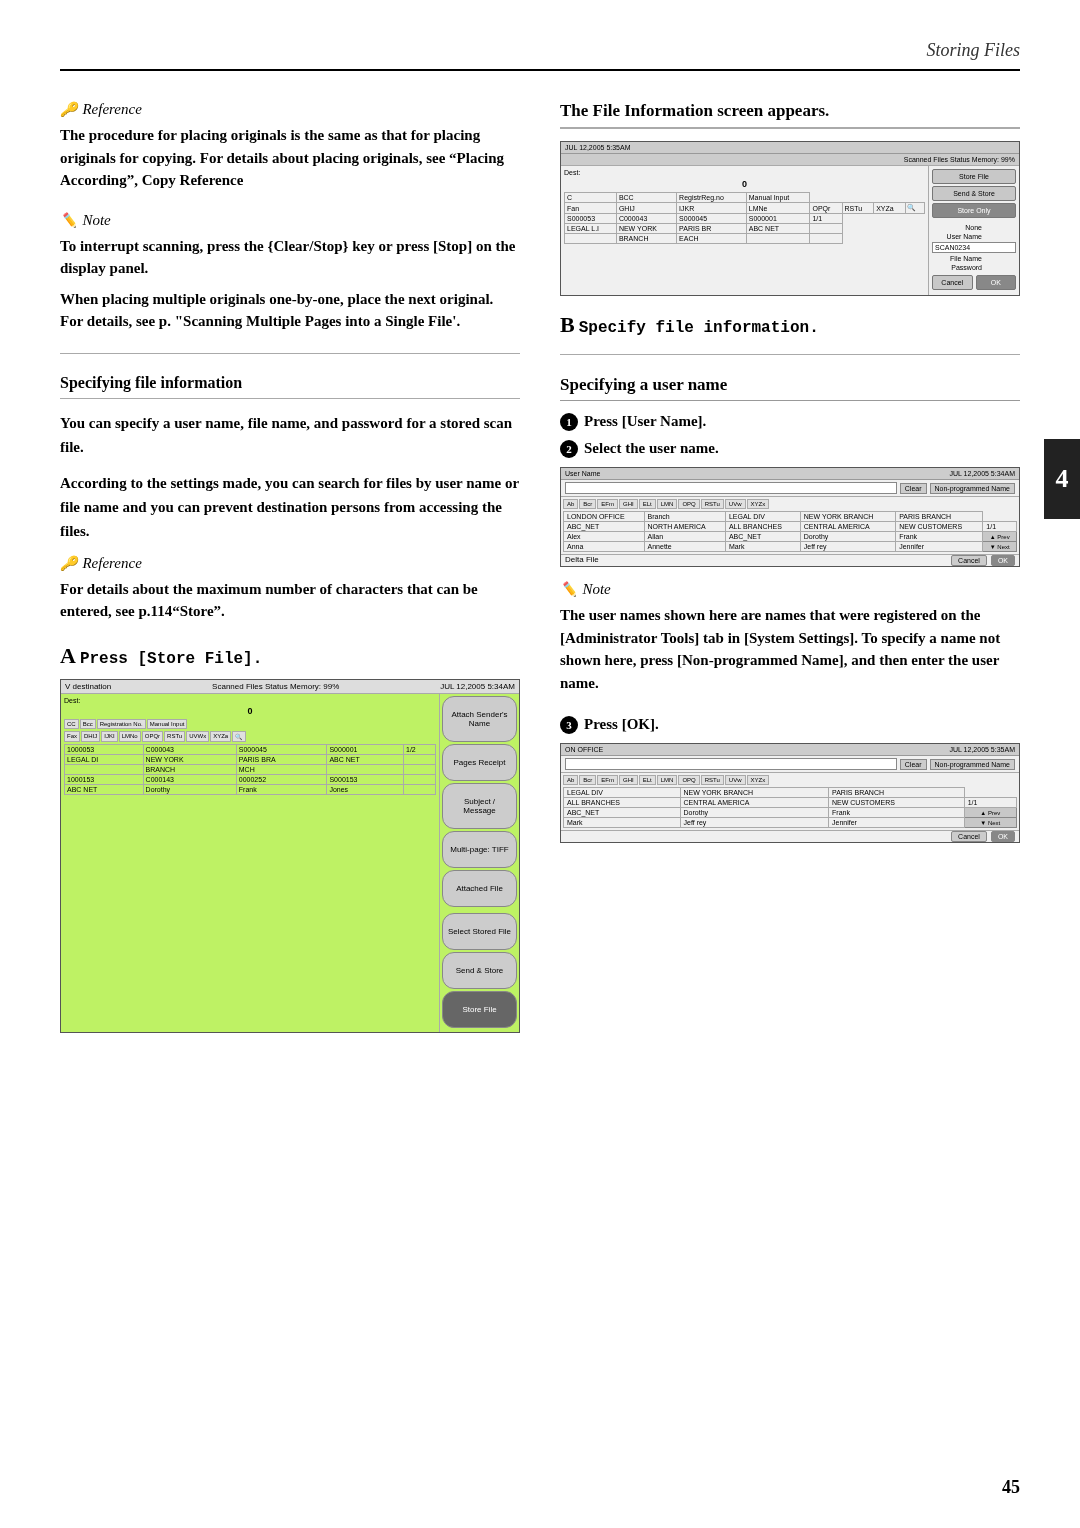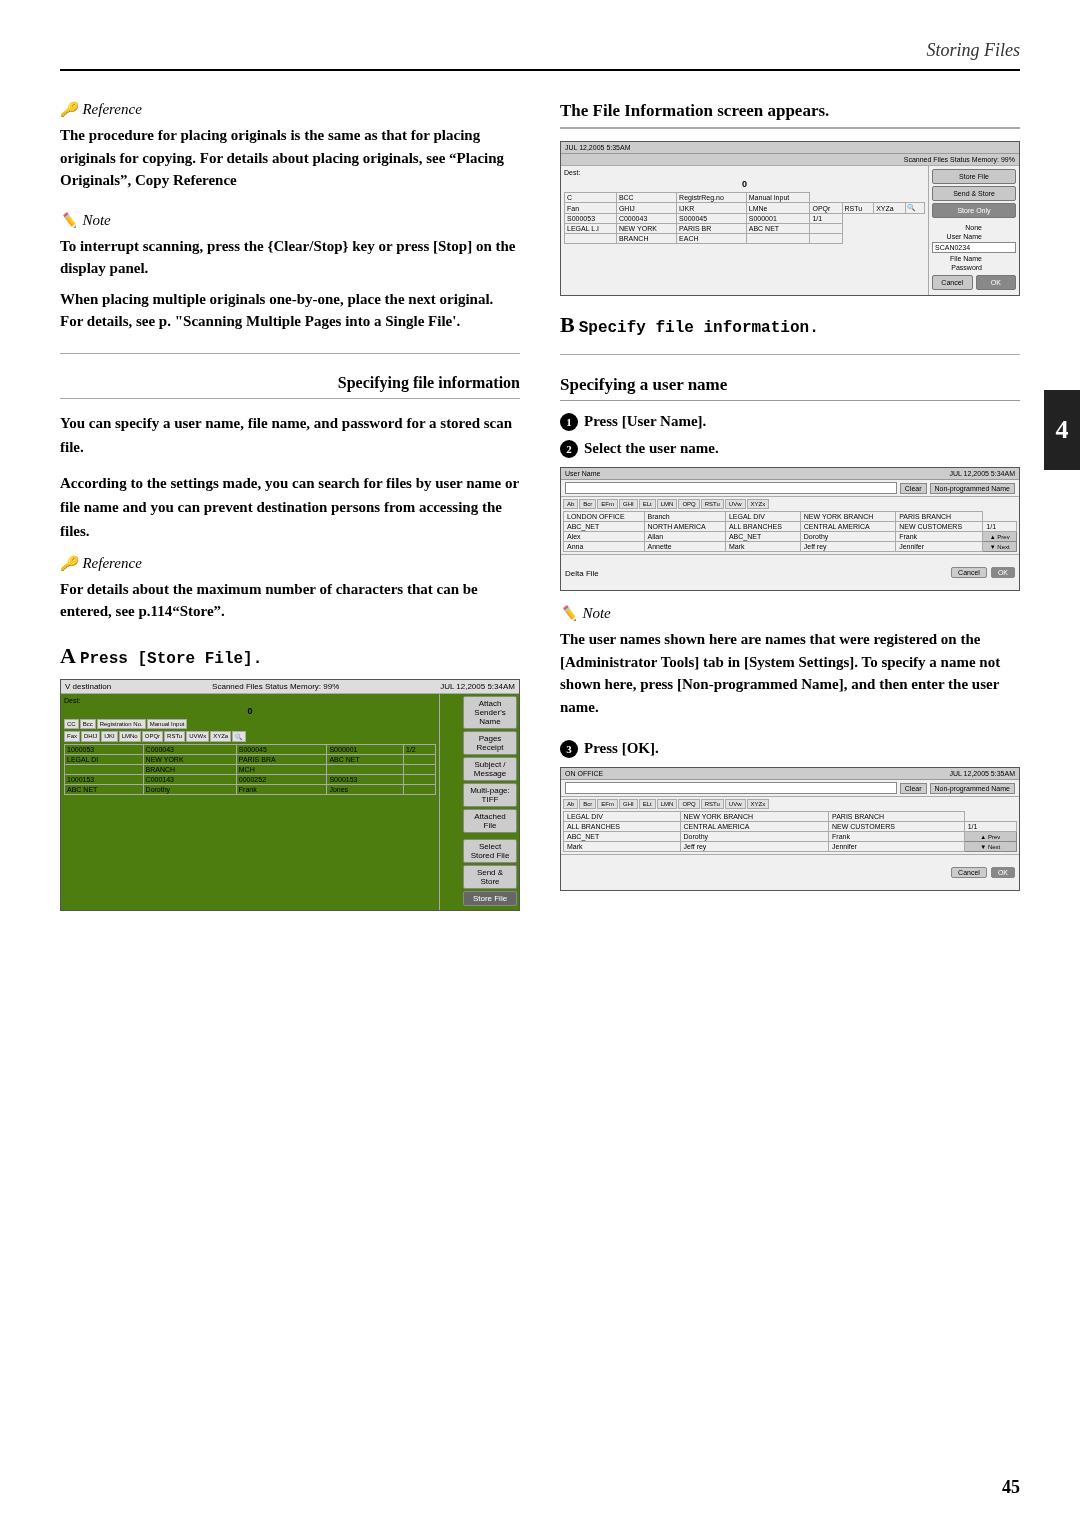--- a/index.html
+++ b/index.html
@@ -95,21 +95,20 @@
     }
 
     
     .section-heading {
       font-size: 16px;
       font-weight: bold;
       border-bottom: 1px solid #aaa;
       padding-bottom: 6px;
       margin-bottom: 12px;
       margin-top: 20px;
-      text-align: right;
     }
 
     .body-text {
       font-size: 15px;
       line-height: 1.6;
       margin-bottom: 12px;
       font-weight: bold;
     }
 
     
@@ -210,21 +209,21 @@
       position: absolute;
       bottom: 30px;
       right: 60px;
       font-size: 18px;
       font-weight: bold;
     }
 
     
     .screen-mockup {
       border: 1.5px solid #555;
-      background: #4d7c0f;
+      background: #bef264;
       font-family: Arial, sans-serif;
       font-size: 9px;
       margin: 10px 0 14px 0;
       position: relative;
     }
 
     .screen-title-bar {
       background: #ddd;
       border-bottom: 1px solid #aaa;
       padding: 2px 4px;
@@ -244,27 +243,26 @@
 
     .screen-sidebar {
       width: 80px;
       border-left: 1px solid #aaa;
       padding: 2px;
     }
 
     .screen-btn {
       background: #ccc;
       border: 1px solid #888;
-      border-radius: 2px;
-      padding: 2px 4px;
+      border-radius: 12px;
+      padding: 13px 4px;
       font-size: 8px;
       text-align: center;
       margin-bottom: 2px;
       cursor: default;
-      margin-left: 21px;
     }
 
     .screen-btn.highlight {
       background: #666;
       color: #fff;
     }
 
     .screen-table {
       width: 100%;
       border-collapse: collapse;
@@ -403,24 +401,24 @@
       font-size: 7px;
     }
 
     .us-table td, .us-table th {
       border: 1px solid #aaa;
       padding: 1px 3px;
       font-size: 7px;
     }
 
     .us-footer {
-      padding: 12px 4px;
+      padding: 0 4px;
       display: flex;
       justify-content: space-between;
-      align-items: flex-end;
+      align-items: flex-start;
       border-top: 1px solid #aaa;
     }
 
     .us-footer-btn {
       background: #ccc;
       border: 1px solid #888;
       padding: 1px 6px;
       font-size: 7px;
       border-radius: 2px;
     }
@@ -449,21 +447,21 @@
 
   <div class="two-col">
 
     <div class="left-col">
 
       <div class="reference-block">
         <div class="reference-label">
           <span class="key-icon">🔑</span>
           <span>Reference</span>
         </div>
-        <div class="reference-text">The procedure for placing originals is the same as that for placing originals for copying. For details about placing originals, see “Placing Originals”, Copy Reference</div>
+        <div class="reference-text">The procedure for placing originals is the same as that for placing originals for copying. For details about placing originals, see “Placing According”, Copy Reference</div>
       </div>
 
       <div class="note-block">
         <div class="note-label">
           <span class="pencil-icon">✏️</span>
           <span>Note</span>
         </div>
         <div class="note-text">To interrupt scanning, press the {Clear/Stop} key or press [Stop] on the display panel.</div>
         <div class="note-text" style="margin-top:8px;">When placing multiple originals one-by-one, place the next original. For details, see p. "Scanning Multiple Pages into a Single File'.</div>
       </div>

